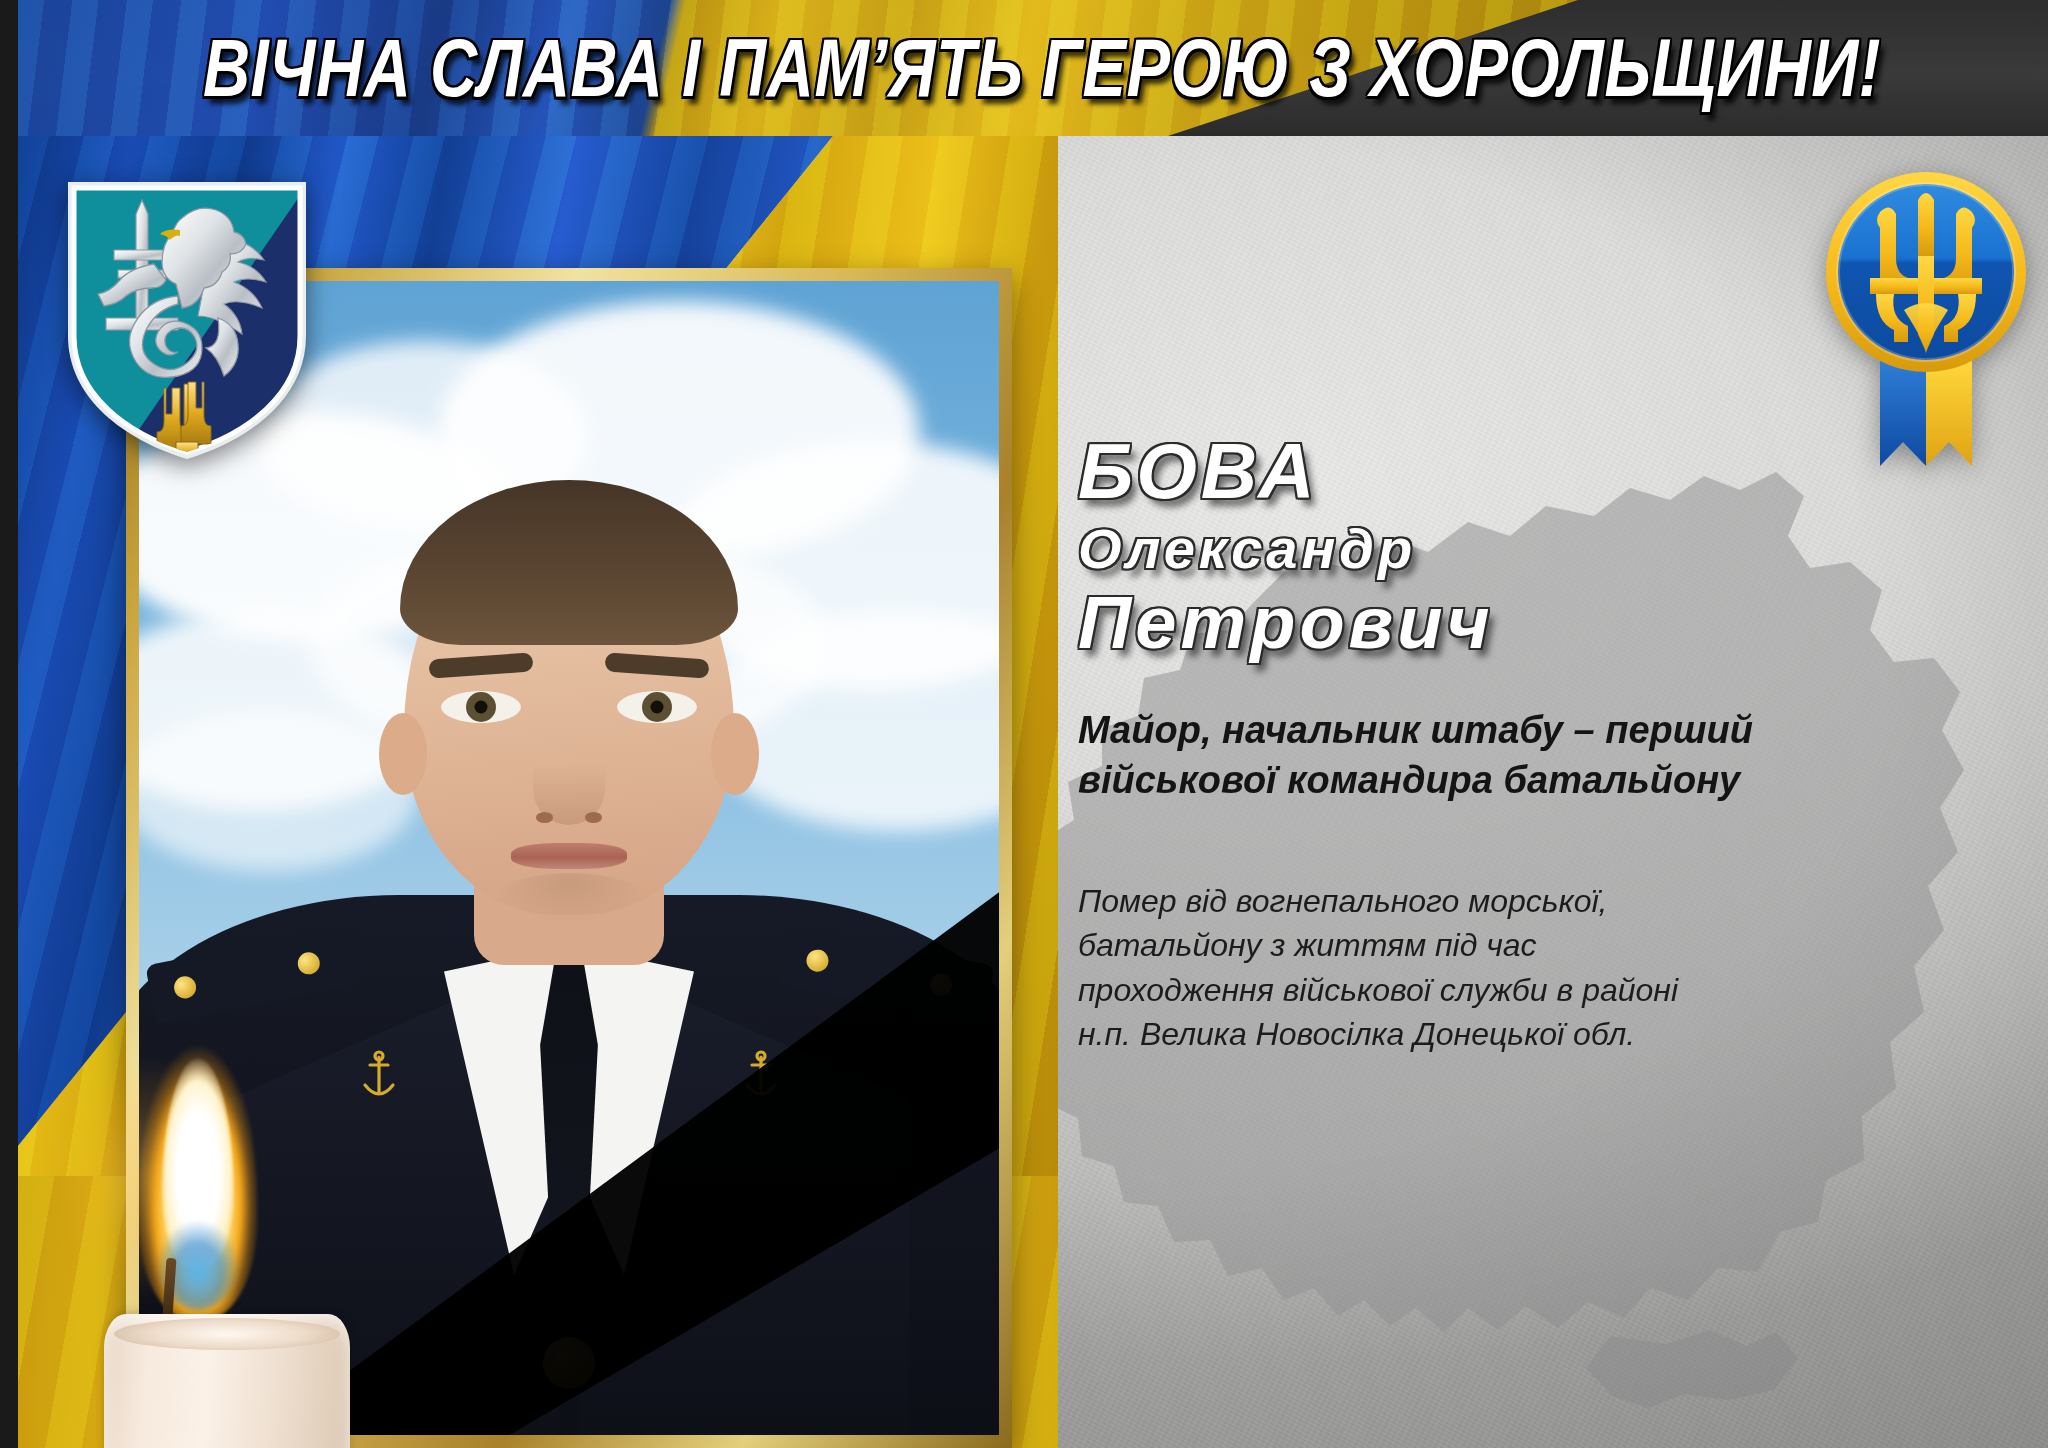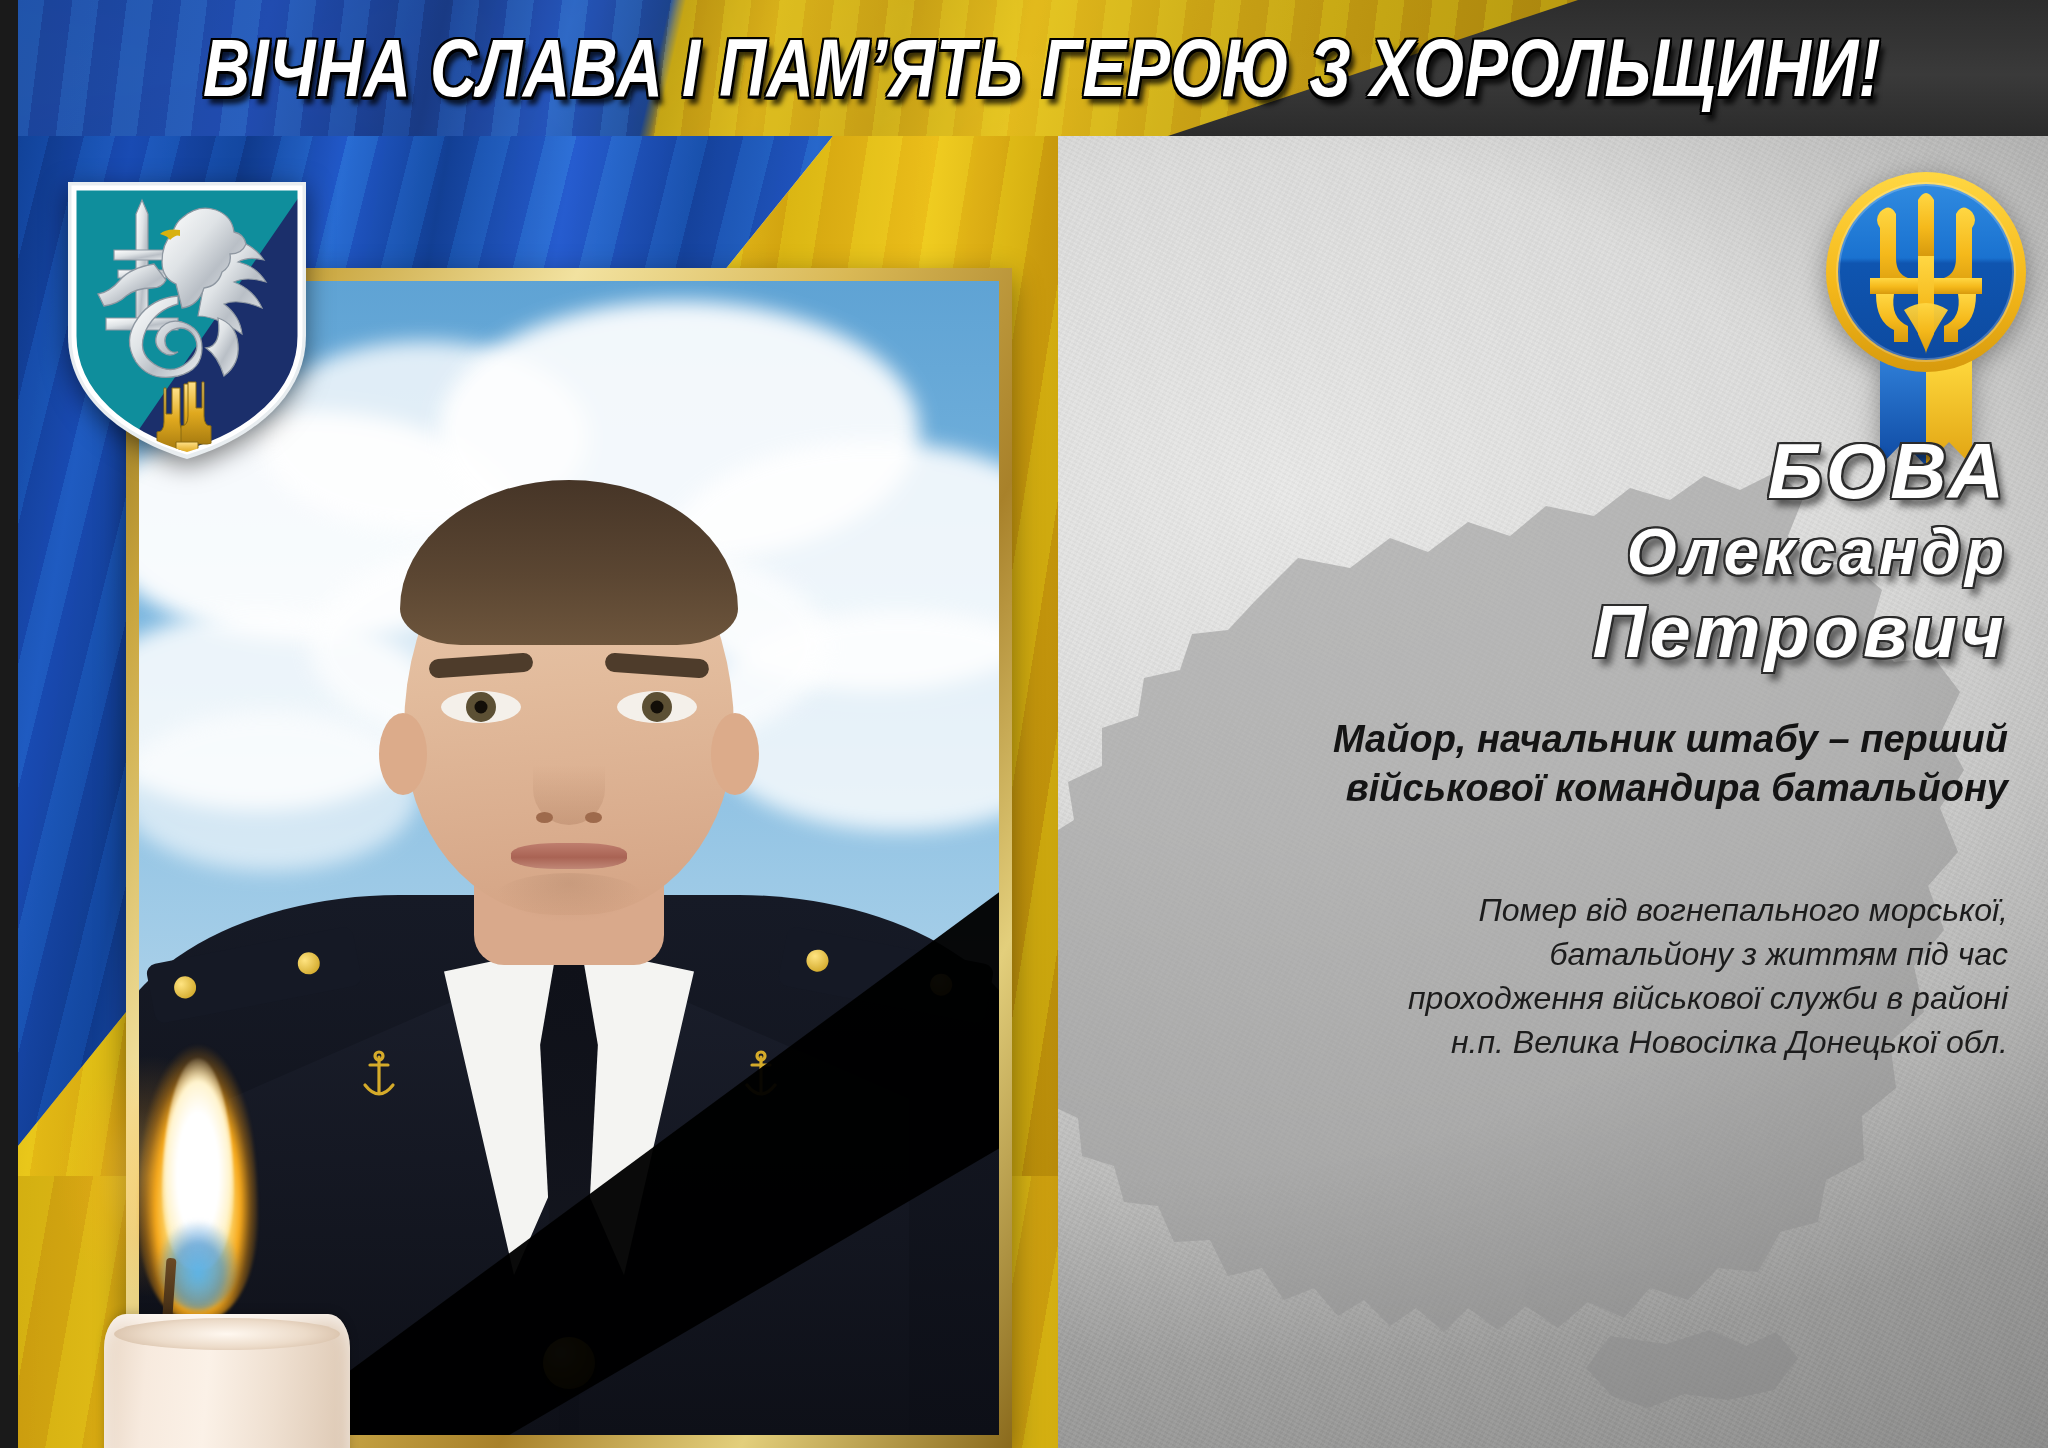--- a/index.html
+++ b/index.html
@@ -286,32 +286,32 @@
   }
   .wax::before{
     content:"";position:absolute;left:10px;top:4px;width:226px;height:32px;
     background:radial-gradient(ellipse 50% 60% at 50% 50%, #fff8f0 0%, #ecdbc9 70%, #dcc6b0 100%);
     border-radius:50%;
   }
 
   
   .txt-col{
     position:absolute;left:1060px;top:430px;width:930px;
-    text-align:right;
+    text-align:left;
   }
   .name{
     color:#ffffff;font-weight:bold;font-style:italic;
     letter-spacing:4px;line-height:1.06;
     text-shadow:
       -2px -2px 0 #2b2b2b, 2px -2px 0 #2b2b2b, -2px 2px 0 #2b2b2b, 2px 2px 0 #2b2b2b,
       0 -2px 0 #2b2b2b, 0 2px 0 #2b2b2b, -2px 0 0 #2b2b2b, 2px 0 0 #2b2b2b,
       6px 8px 7px rgba(0,0,0,.55);
   }
   .name .surname{display:block;font-size:78px;}
-  .name .given{display:block;font-size:64px;margin-top:6px;font-style:italic;}
+  .name .given{display:block;font-size:56px;margin-top:6px;font-style:italic;}
   .name .patro{display:block;font-size:74px;margin-top:6px;}
 
   .dates{
     margin-top:44px;
     font-size:50px;font-weight:bold;font-style:italic;
     color:#1e63cf;
     text-shadow:2px 3px 3px rgba(255,255,255,.45);
   }
   .rank{
     margin-top:44px;

